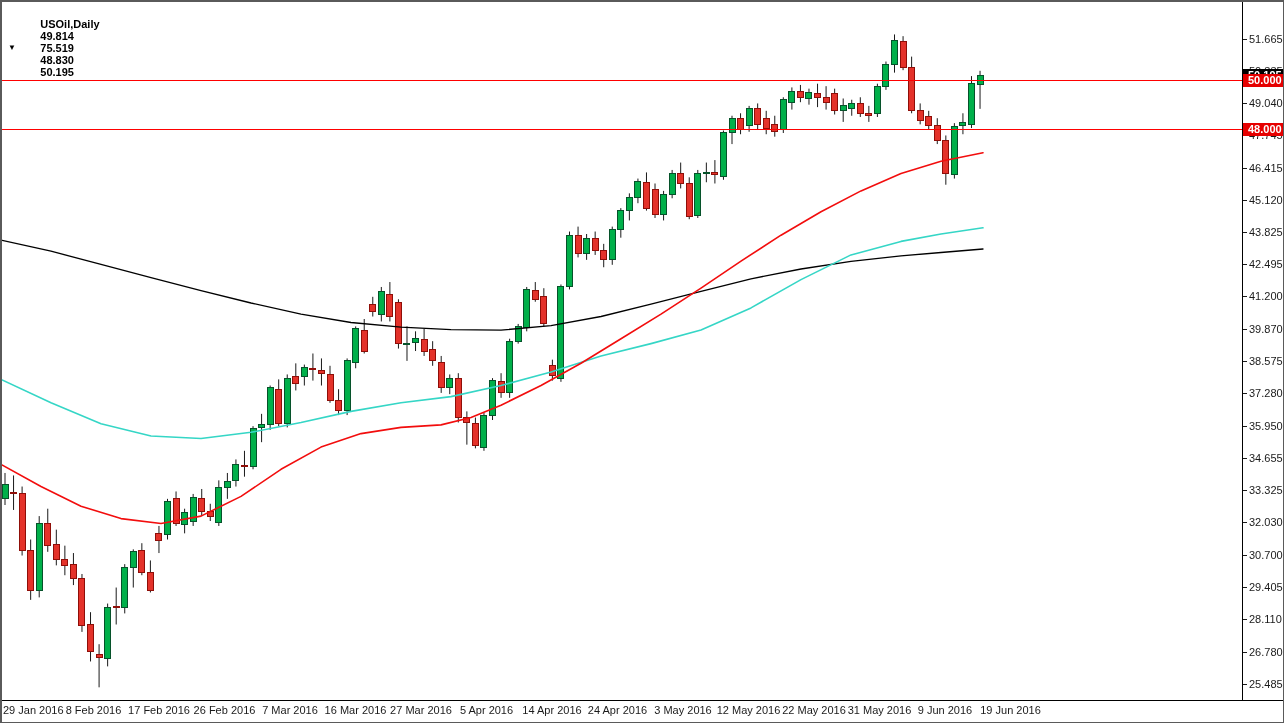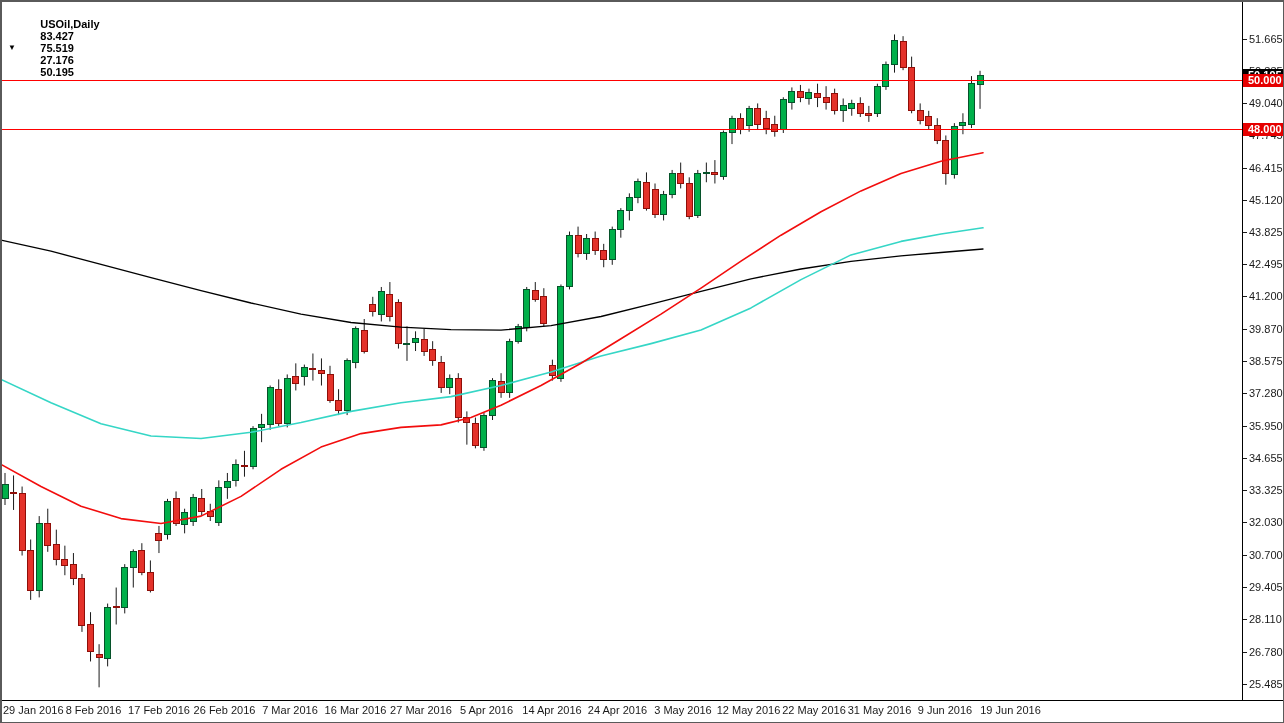--- a/index.html
+++ b/index.html
@@ -320,19 +320,19 @@
       <text x="1247" y="83.02081741787623" font-size="11px" font-weight="700" fill="#ffffff">50.000</text>
       <rect x="1242" y="121.79507257448432" width="42" height="13" fill="#e60000" shape-rendering="crispEdges"></rect>
       <text x="1247" y="132.29507257448432" font-size="11px" font-weight="700" fill="#ffffff">48.000</text>
       <rect x="0.5" y="0.5" width="1283" height="722" fill="none" stroke="#5a5a5a" shape-rendering="crispEdges"></rect>
     </svg>
 
   <div id="title-bar">
     <span class="tri">▼</span>
     <span>
       <span class="sym">USOil,Daily</span>
-      <span class="q">83.427</span>
+      <span class="q">49.814</span>
       <span class="q">75.519</span>
-      <span class="q">27.176</span>
+      <span class="q">48.830</span>
       <span class="q">50.195</span>
     </span>
   </div>
 </div>
 
 </body></html>

